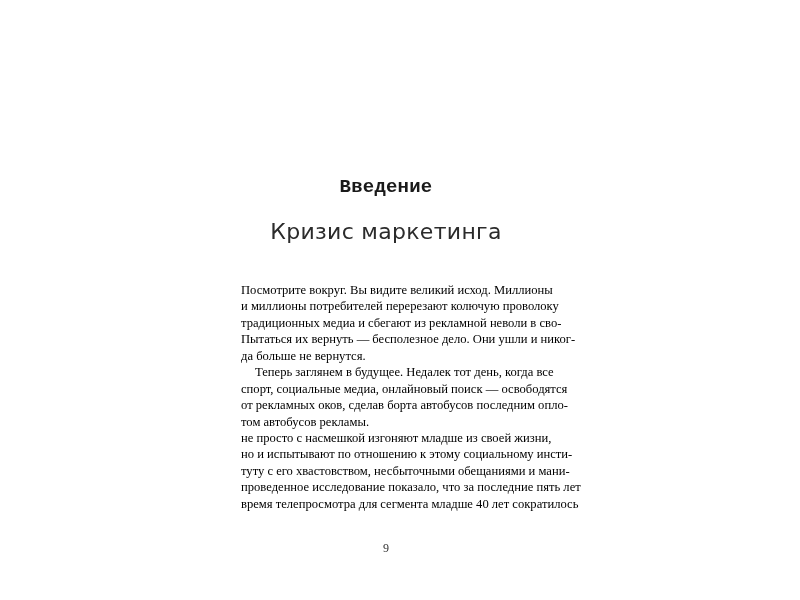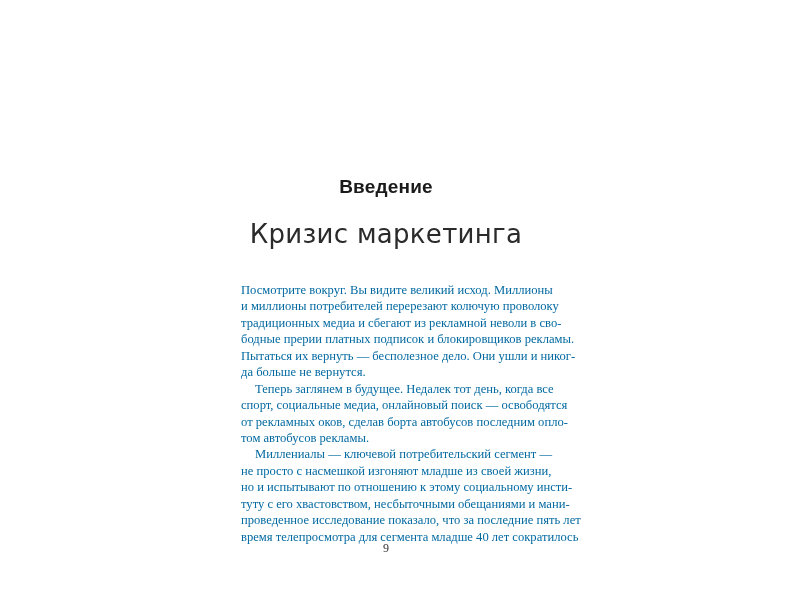--- a/index.html
+++ b/index.html
@@ -18,47 +18,47 @@
       left: 0; top: 0;
       width: 800px; height: 600px;
       background: #ffffff;
     }
     .chapter-title {
       position: absolute;
       left: 0;
       width: 772px;
       top: 176px;
       text-align: center;
-      font-family: Liberation Sans, sans-serif;
+      font-family: Liberation Mono, monospace;
       font-weight: bold;
       font-size: 19px;
       color: #1a1a1a;
       letter-spacing: 0.2px;
     }
     .chapter-subtitle {
       position: absolute;
       left: 0;
       width: 772px;
       top: 219px;
       text-align: center;
       font-family: "DejaVu Sans", sans-serif;
       font-weight: normal;
-      font-size: 26px;
+      font-size: 22px;
       color: #2b2b2b;
       letter-spacing: 0.3px;
     }
     .body-text {
       position: absolute;
       left: 241px;
       top: 282px;
       width: 292px;
       font-family: "Liberation Serif", serif;
       font-size: 12.6px;
       line-height: 16.45px;
-      color: #0369a1;
+      color: #000000;
     }
     .line {
       display: block;
       white-space: nowrap;
       text-align: justify;
       text-align-last: justify;
       height: 16.45px;
     }
     .line.last {
       text-align-last: left;
@@ -82,30 +82,28 @@
 
 <div class="page">
   <div class="chapter-title">Введение</div>
   <div class="chapter-subtitle">Кризис маркетинга</div>
 
   <div class="body-text">
 
     <span class="line">Посмотрите вокруг. Вы видите великий исход. Миллионы</span>
     <span class="line">и миллионы потребителей перерезают колючую проволоку</span>
     <span class="line">традиционных медиа и сбегают из рекламной неволи в сво-</span>
-    <span class="line">бодные прерии платных подписок и блокировщиков рекламы.</span>
     <span class="line">Пытаться их вернуть — бесполезное дело. Они ушли и никог-</span>
     <span class="line last">да больше не вернутся.</span>
 
     <span class="line indent">Теперь заглянем в будущее. Недалек тот день, когда все</span>
     <span class="line">спорт, социальные медиа, онлайновый поиск — освободятся</span>
     <span class="line">от рекламных оков, сделав борта автобусов последним опло-</span>
     <span class="line last">том автобусов рекламы.</span>
 
-    <span class="line indent">Миллениалы — ключевой потребительский сегмент —</span>
     <span class="line">не просто с насмешкой изгоняют младше из своей жизни,</span>
     <span class="line">но и испытывают по отношению к этому социальному инсти-</span>
     <span class="line">туту с его хвастовством, несбыточными обещаниями и мани-</span>
     <span class="line">проведенное исследование показало, что за последние пять лет</span>
     <span class="line">время телепросмотра для сегмента младше 40 лет сократилось</span>
   </div>
 
   <div class="page-number">9</div>
 </div>
 

